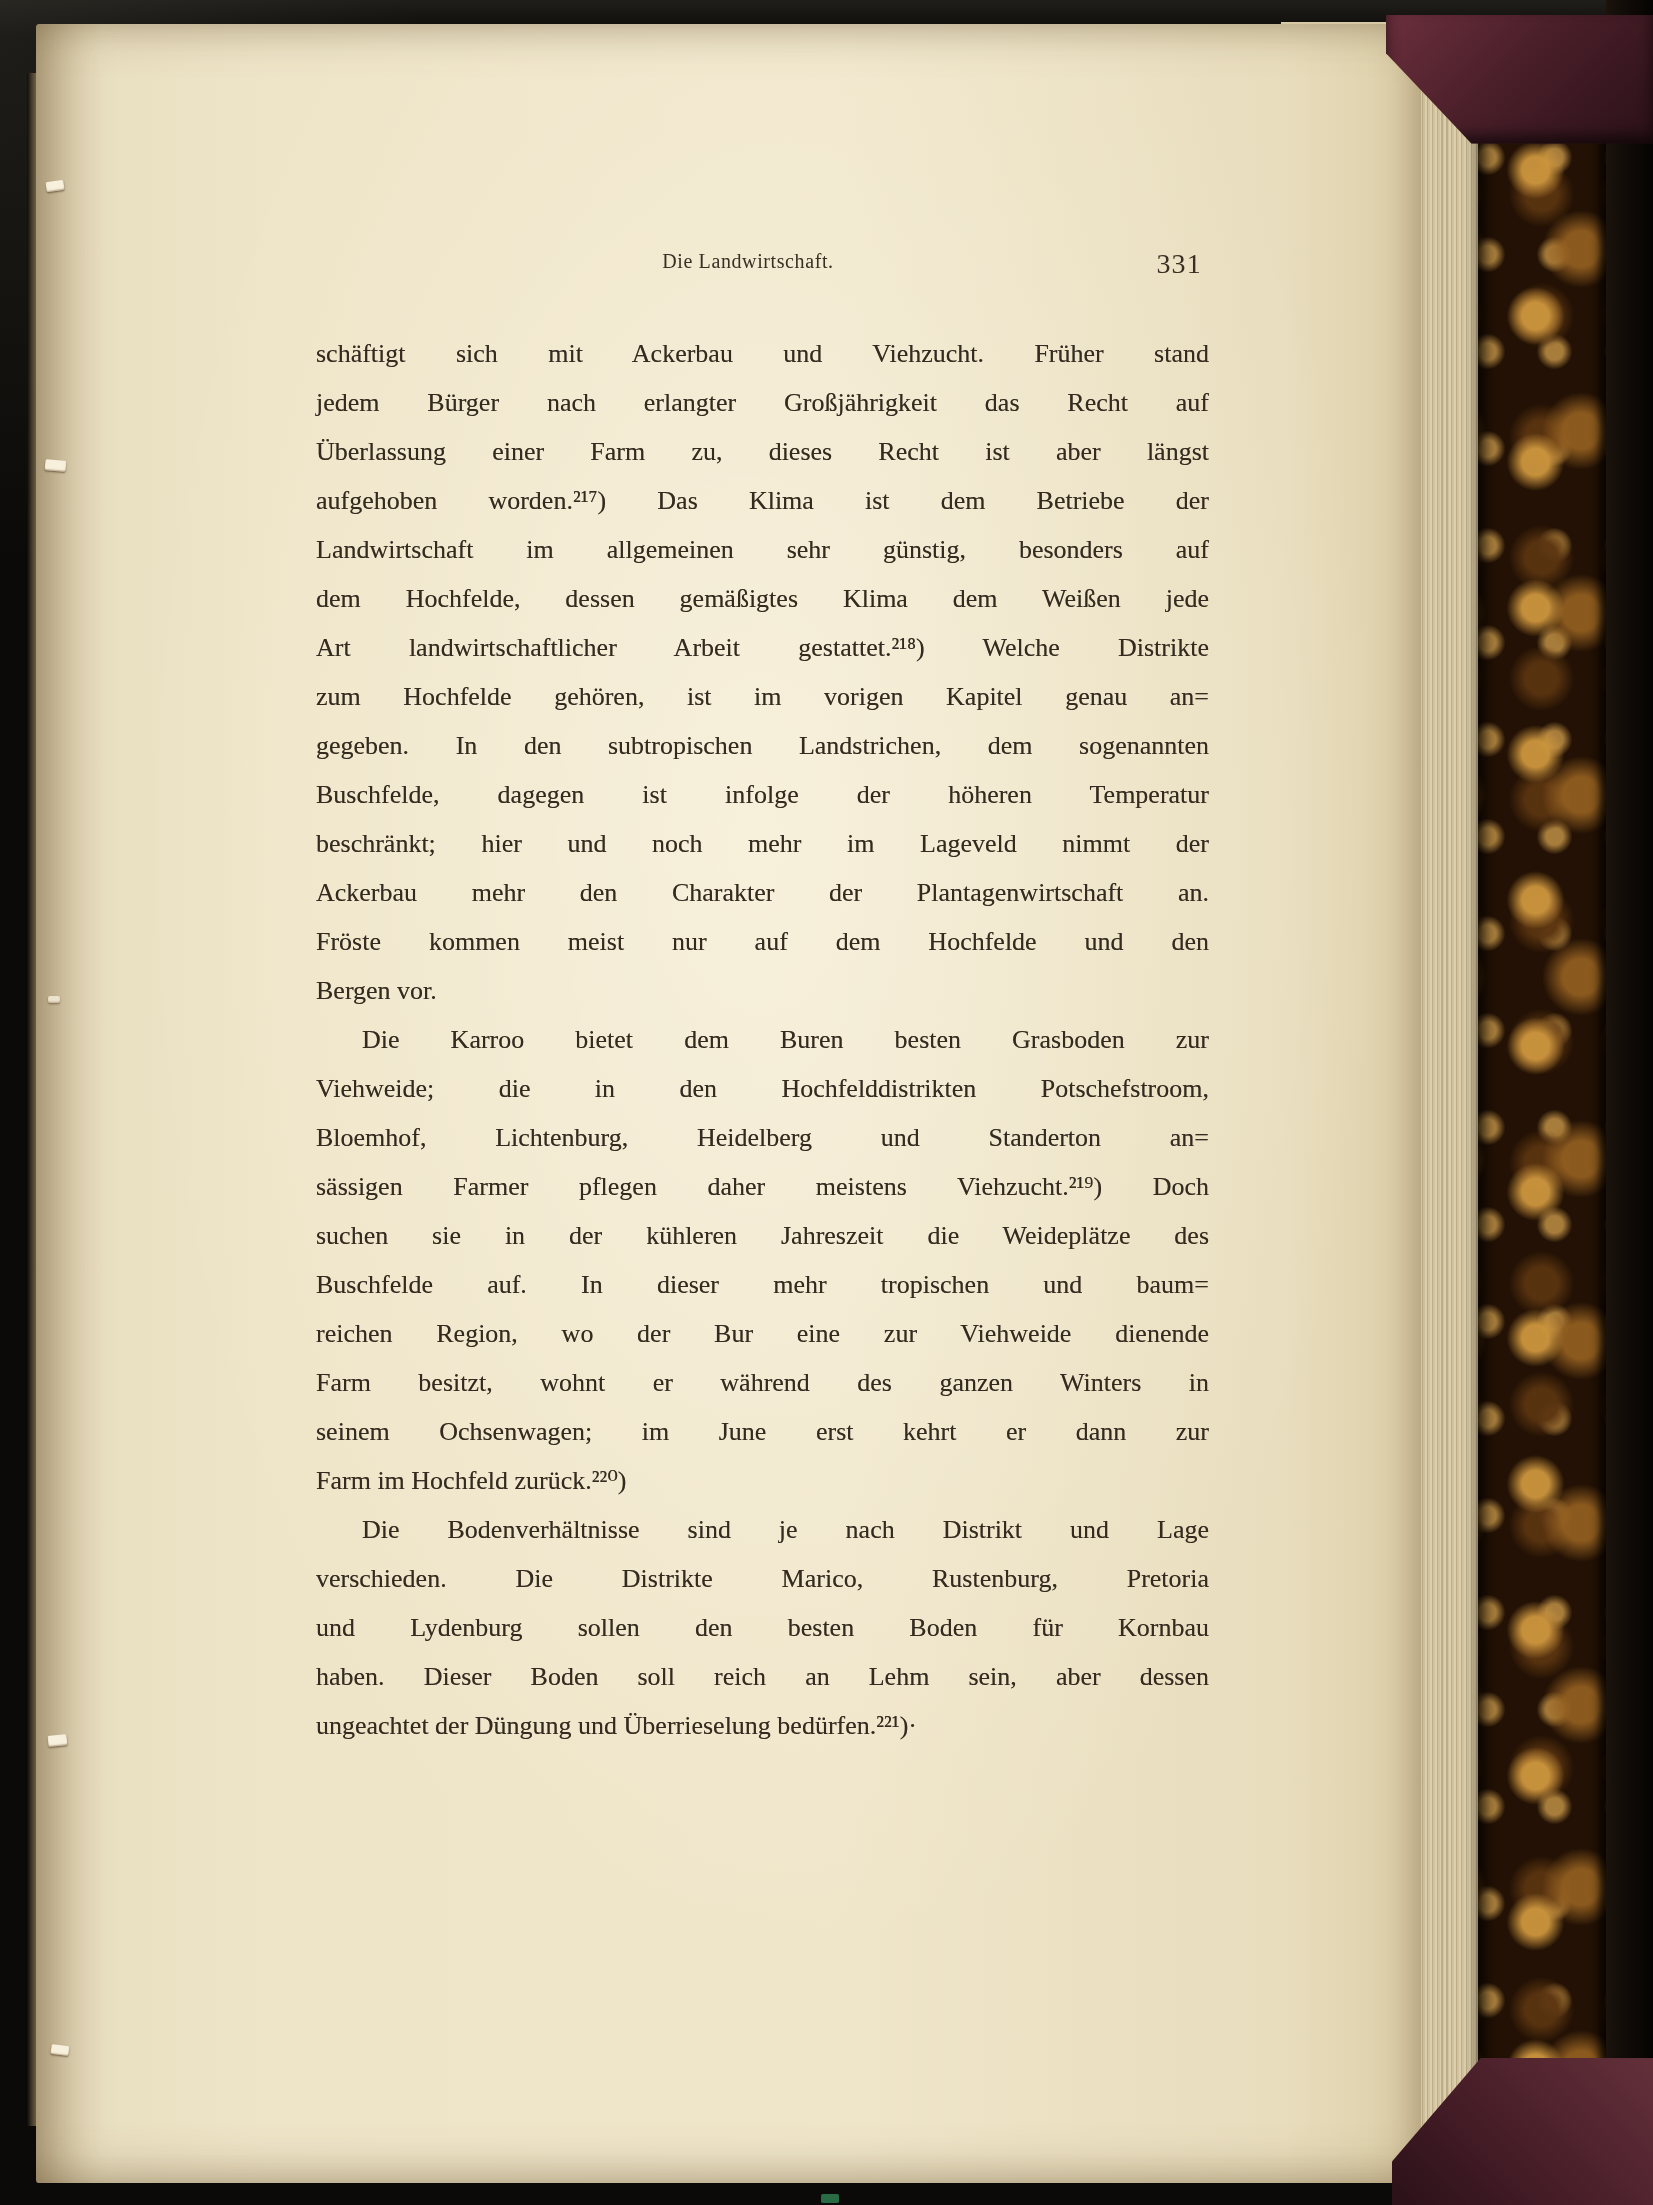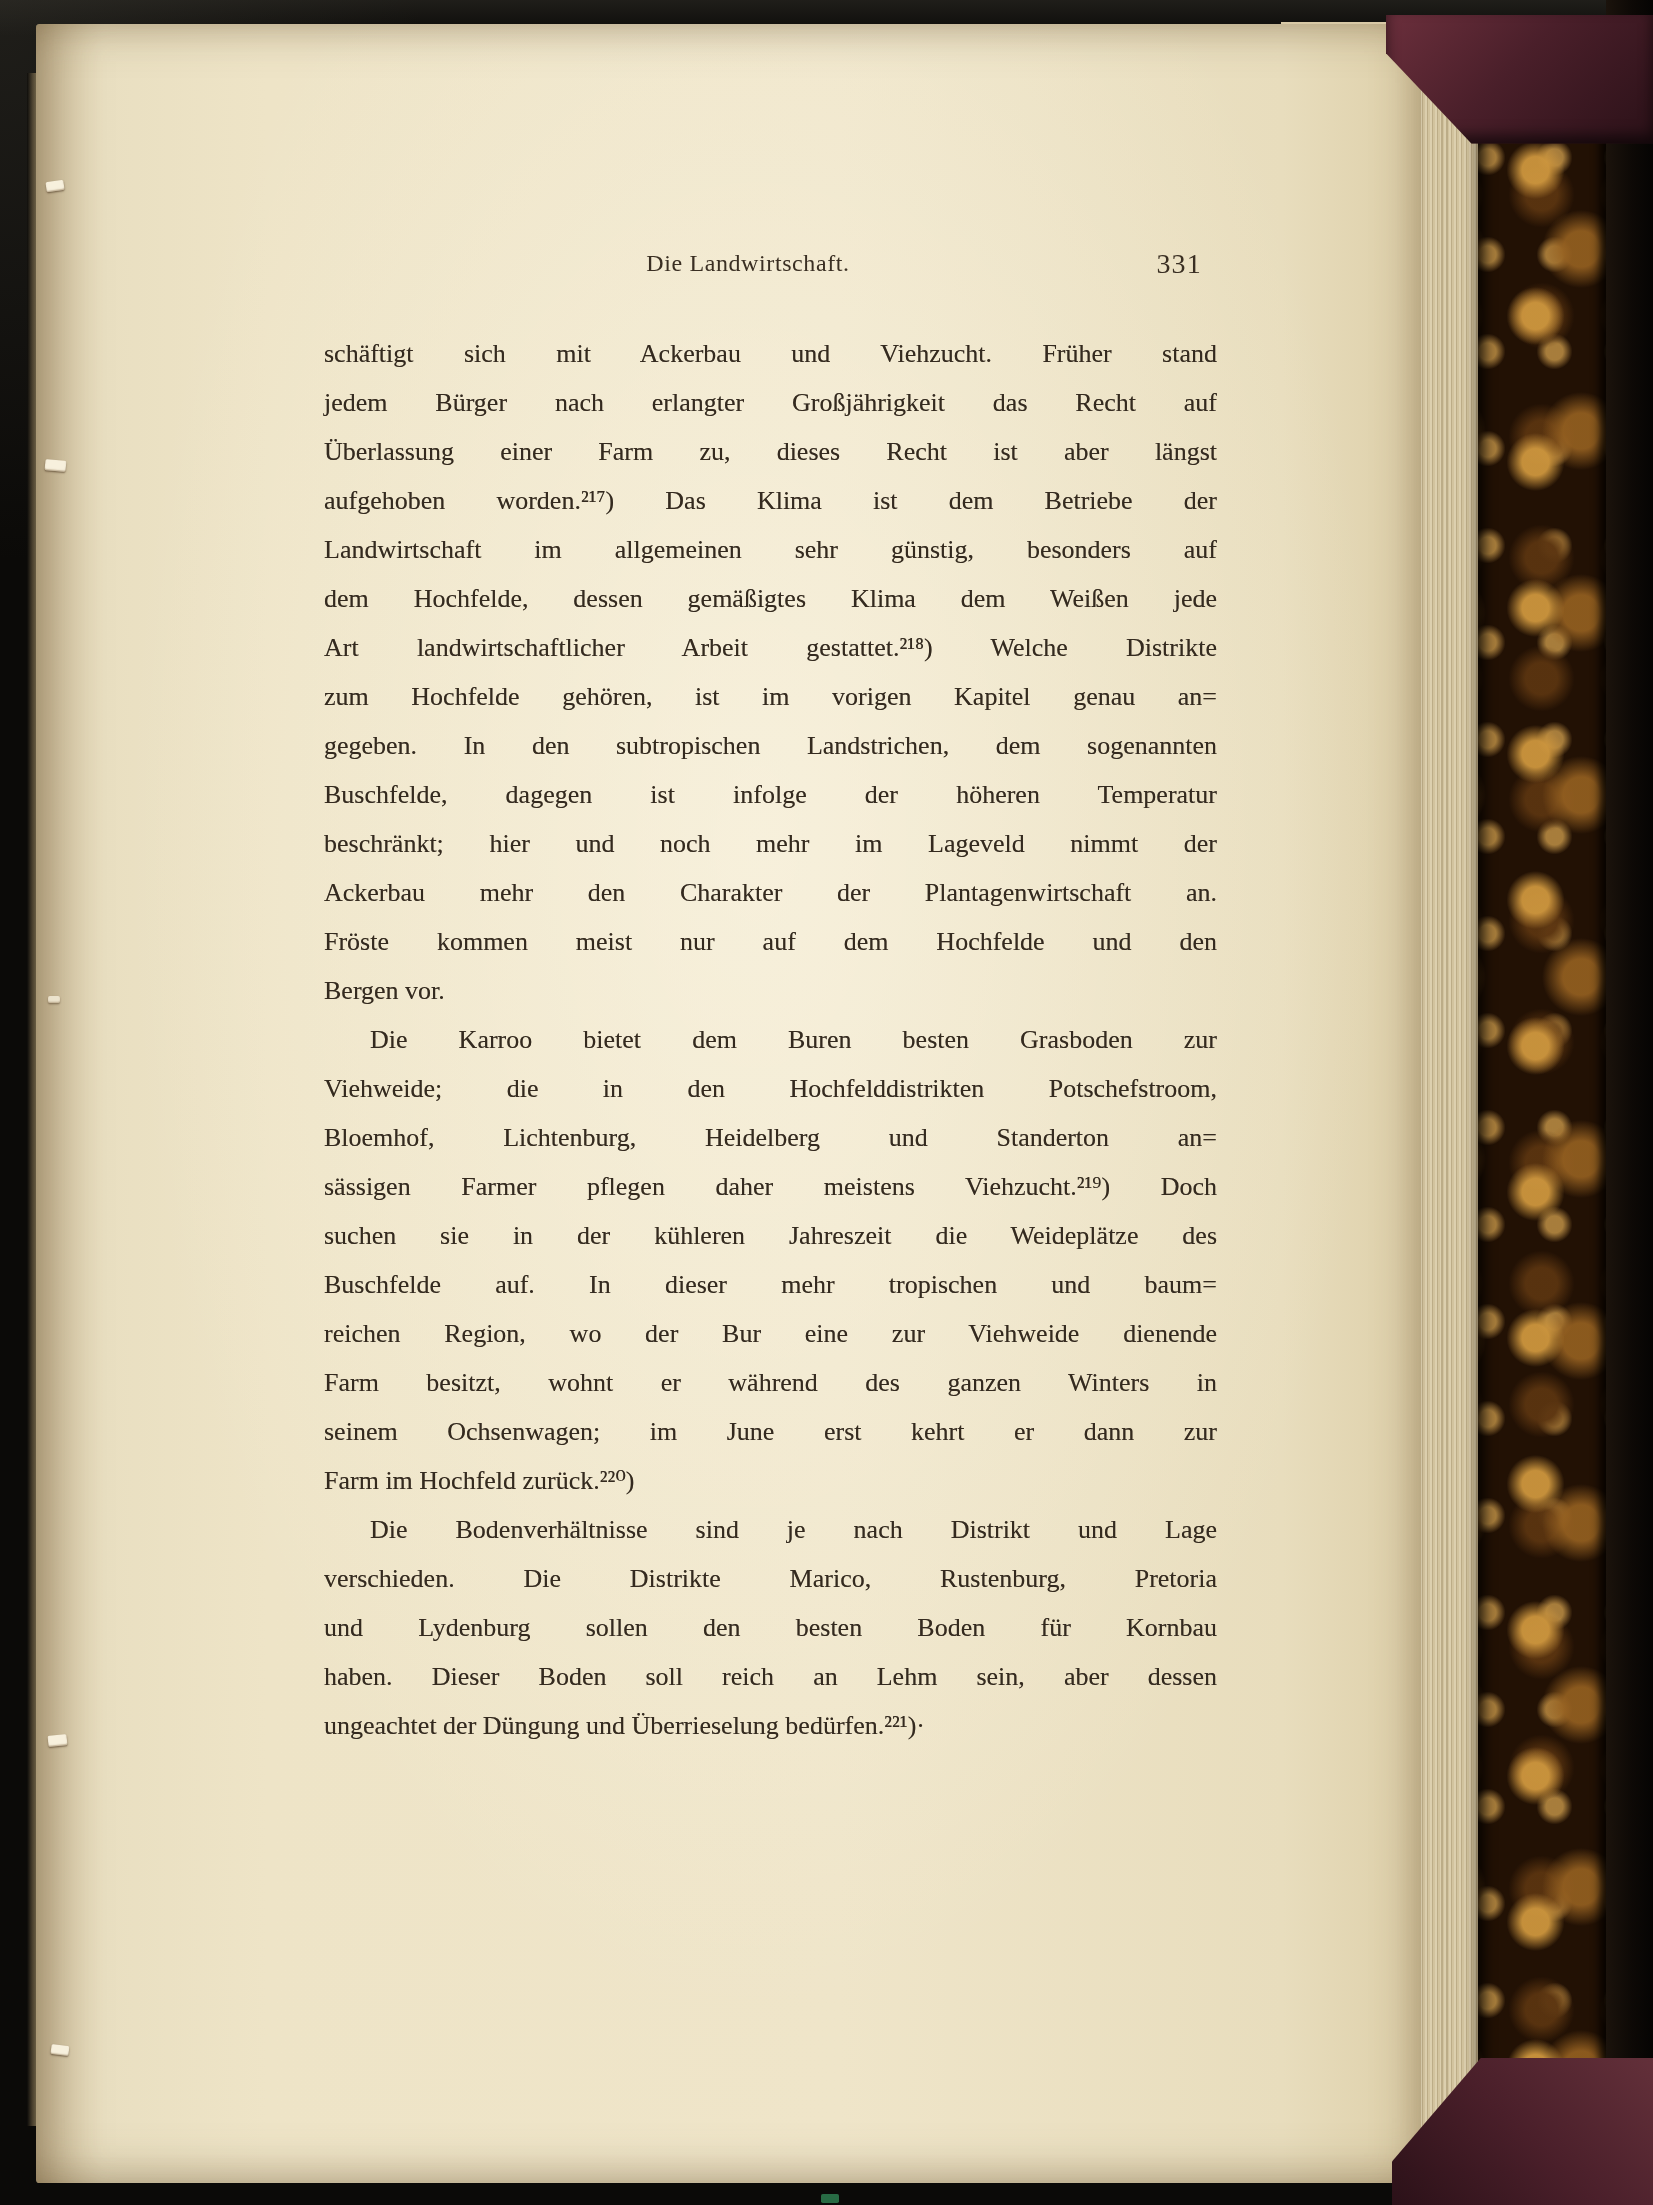--- a/index.html
+++ b/index.html
@@ -44,29 +44,29 @@
   .stitch.s4{left:12px;top:1711px;width:19.4px;height:11px;transform:rotate(-6deg);}
   .stitch.s5{left:14.6px;top:2021px;width:18px;height:9.7px;transform:rotate(7deg);}
 
   
   .page-header{
     position:absolute;left:273px;top:226px;width:893px;height:36px;
     color:#3a2f23;
   }
   .running-title{
     position:absolute;left:0;right:15px;text-align:center;
-    font-size:24px;letter-spacing:0.6px;
+    font-size:20px;letter-spacing:0.6px;
   }
   .page-number{
     position:absolute;right:0;top:-2.4px;font-size:28px;letter-spacing:1.2px;
   }
 
   
   .text-block{
-    position:absolute;left:288px;top:305px;width:893px;
+    position:absolute;left:280px;top:305px;width:893px;
     color:#342a1f;font-size:26px;line-height:49px;
     text-shadow:0 0 0.6px rgba(52,42,31,.45);
   }
   .line{ text-align:justify; text-align-last:justify; }
   .line.last{ text-align-last:left; }
   .line.indent{ text-indent:46px; }
 
   
   .page-edges-right{
     position:absolute;left:1420px;top:40px;width:61px;height:2118px;z-index:1;

